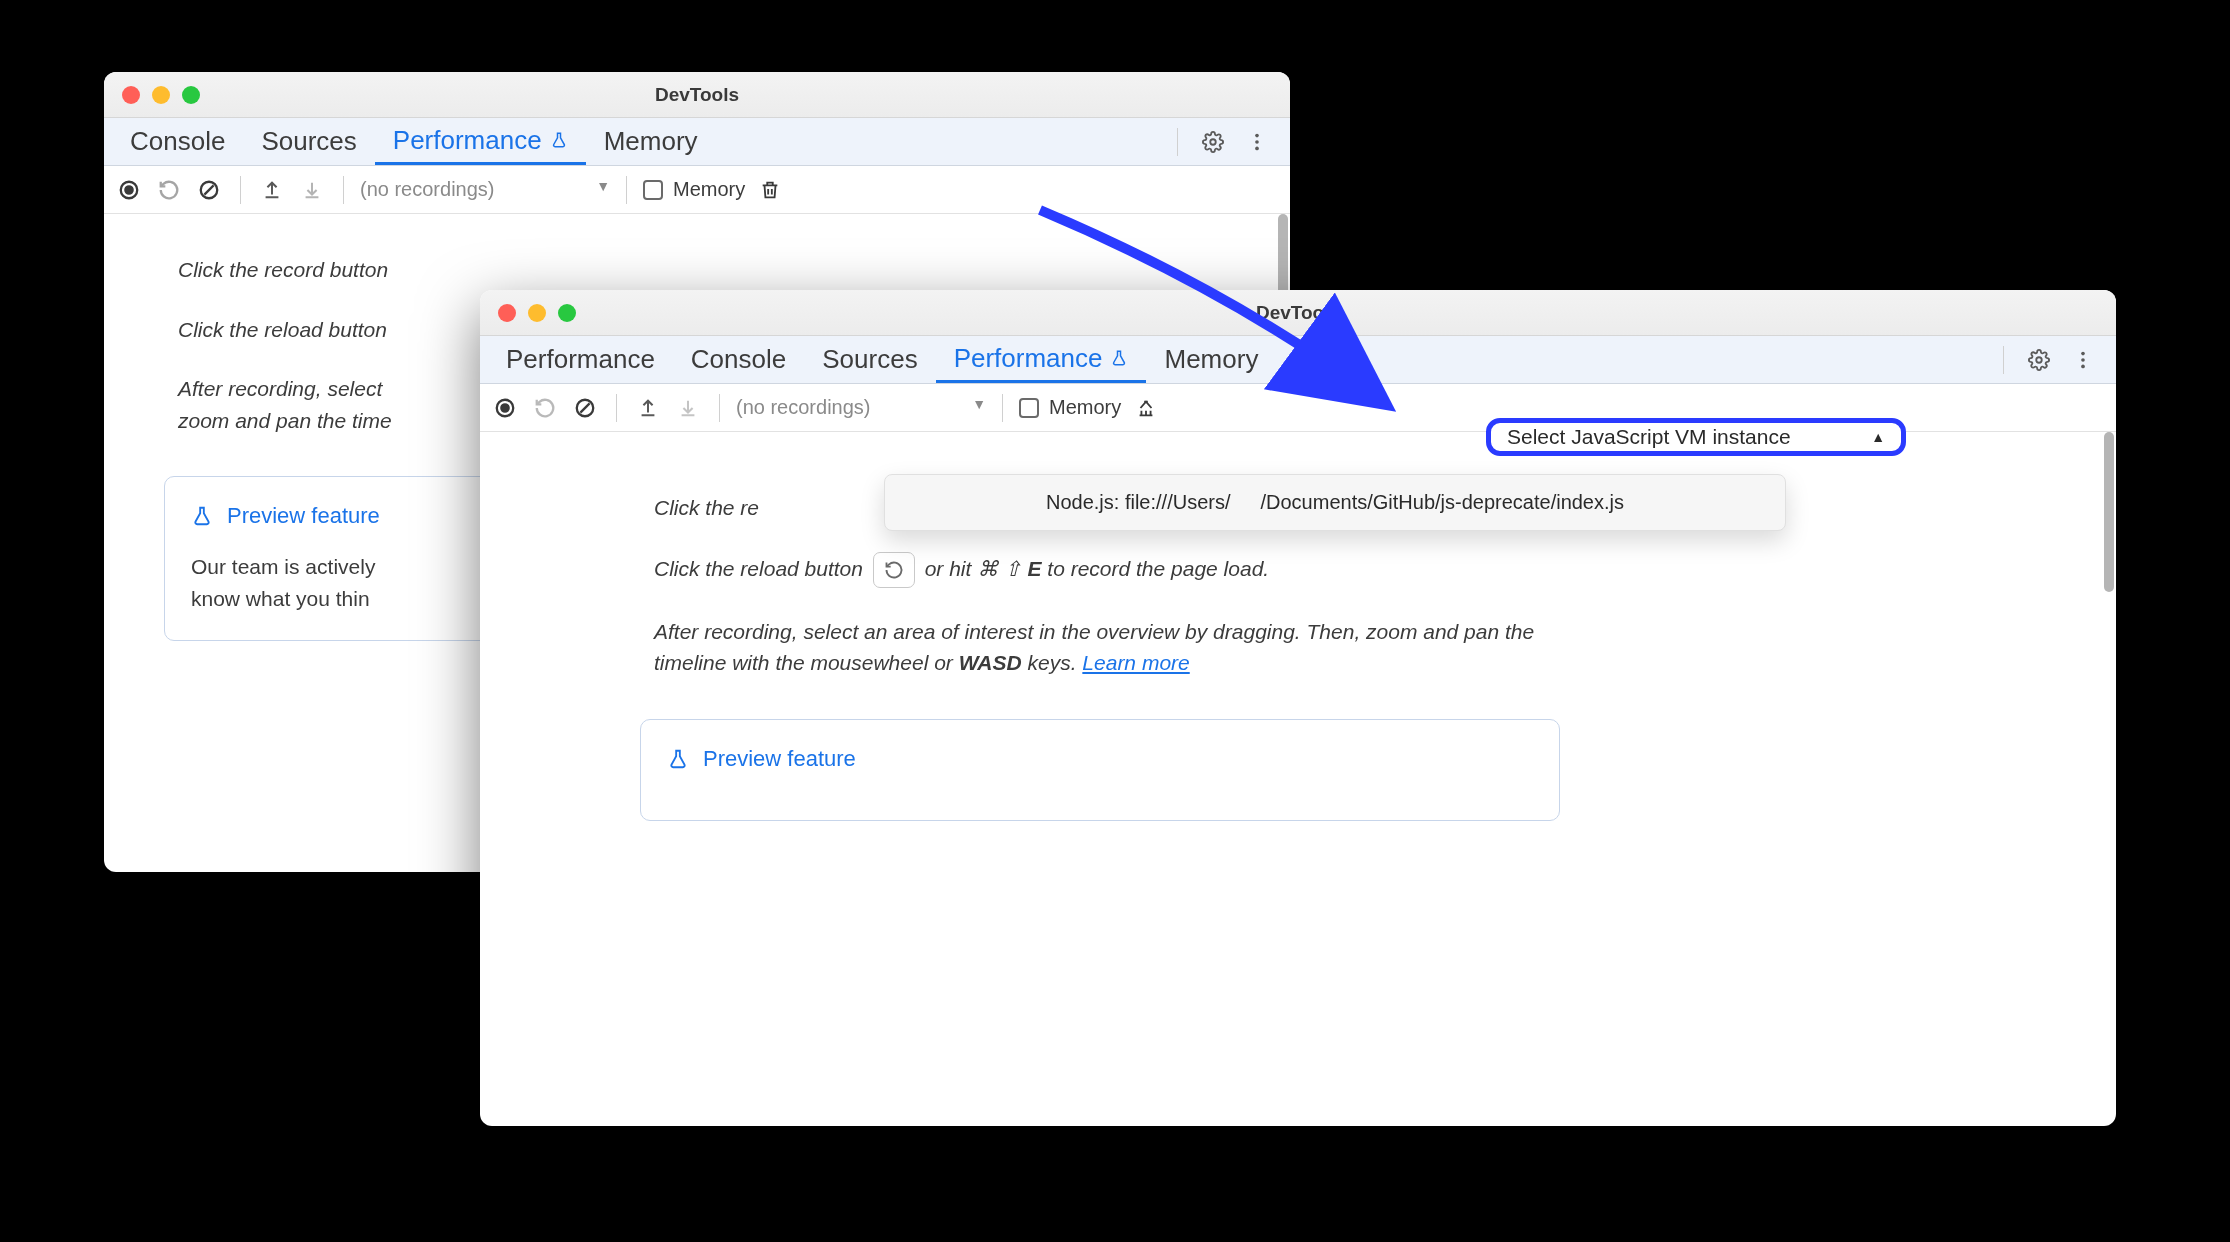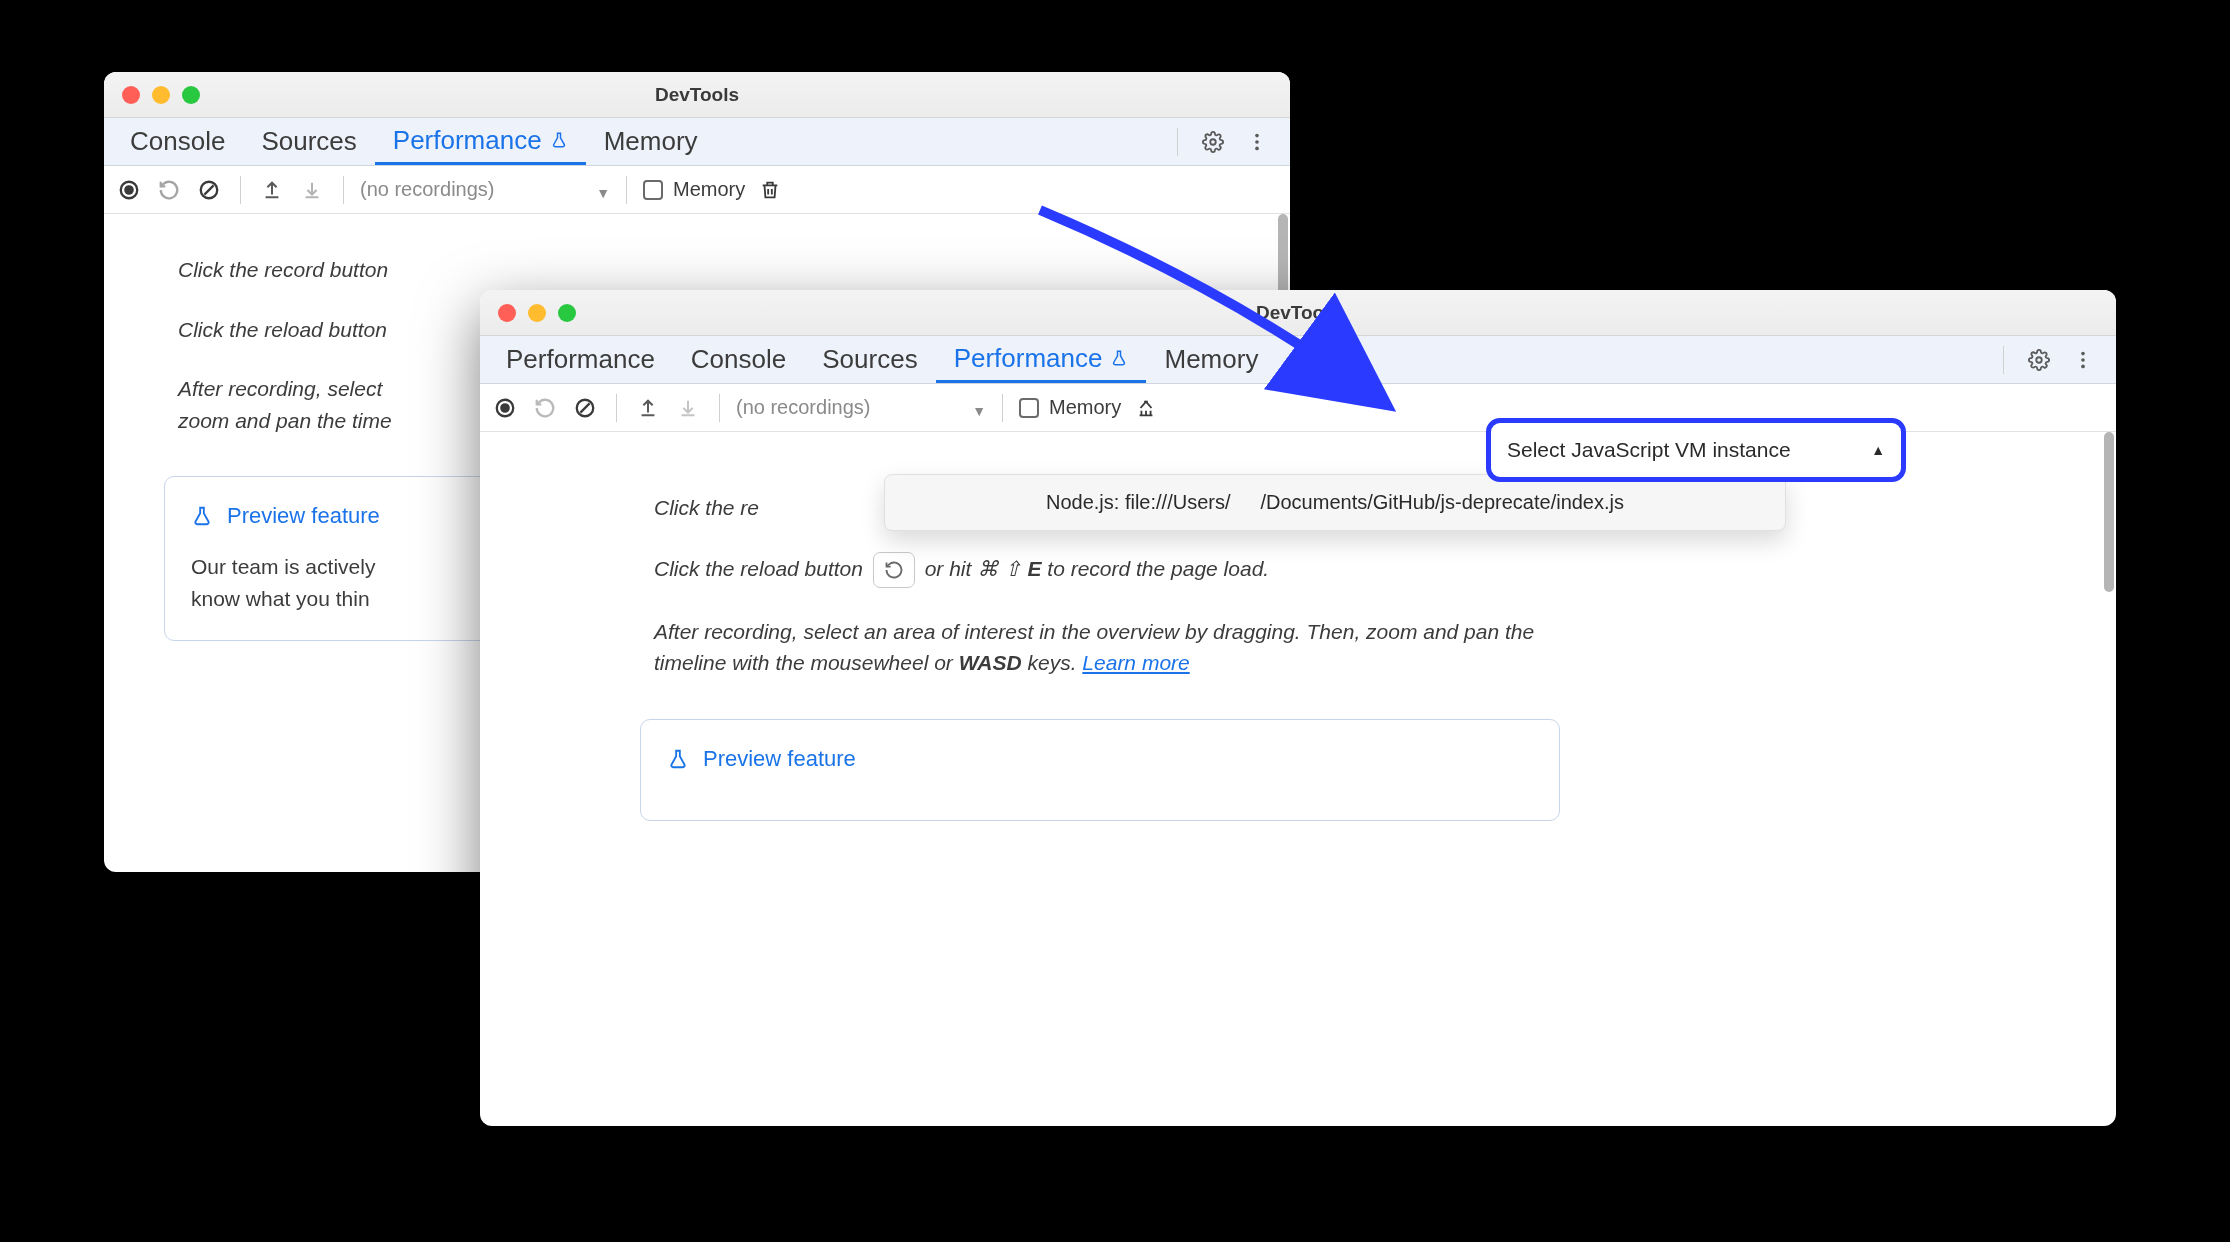--- a/index.html
+++ b/index.html
@@ -90,21 +90,21 @@
     border-bottom: 1px solid #e2e2e2;
     background: #fff;
     padding: 0 10px;
     gap: 10px;
     font-size: 20px;
     color: #3c3c3c;
   }
   .vsep { width: 1px; height: 28px; background: #d0d0d0; margin: 0 6px; }
   .recsel {
     color: #8a8a8a;
-    display: flex; align-items: flex-end; gap: 10px;
+    display: flex; align-items: flex-start; gap: 10px;
     min-width: 250px;
   }
   .recsel .tri { font-size: 14px; color: #8a8a8a; margin-left: auto; }
   .mem-check { display: flex; align-items: center; gap: 10px; }
   .checkbox {
     width: 20px; height: 20px; border: 2px solid #6a6a6a; border-radius: 4px;
   }
   .content {
     position: relative;
     padding: 40px 60px 20px 60px;
@@ -153,21 +153,21 @@
   .vm-select {
     position: absolute;
     display: flex;
     align-items: center;
     justify-content: space-between;
     font-size: 21px;
     color: #2a2a2a;
     background: #fff;
     border: 5px solid #2a3bff;
     border-radius: 14px;
-    padding: 15px 16px;
+    padding: 2px 16px;
     width: 420px;
     right: 210px;
     top: 128px;
     cursor: pointer;
     z-index: 3;
   }
   .vm-select .arrow { font-size: 14px; }
   .vm-dropdown {
     position: absolute;
     top: 184px;

